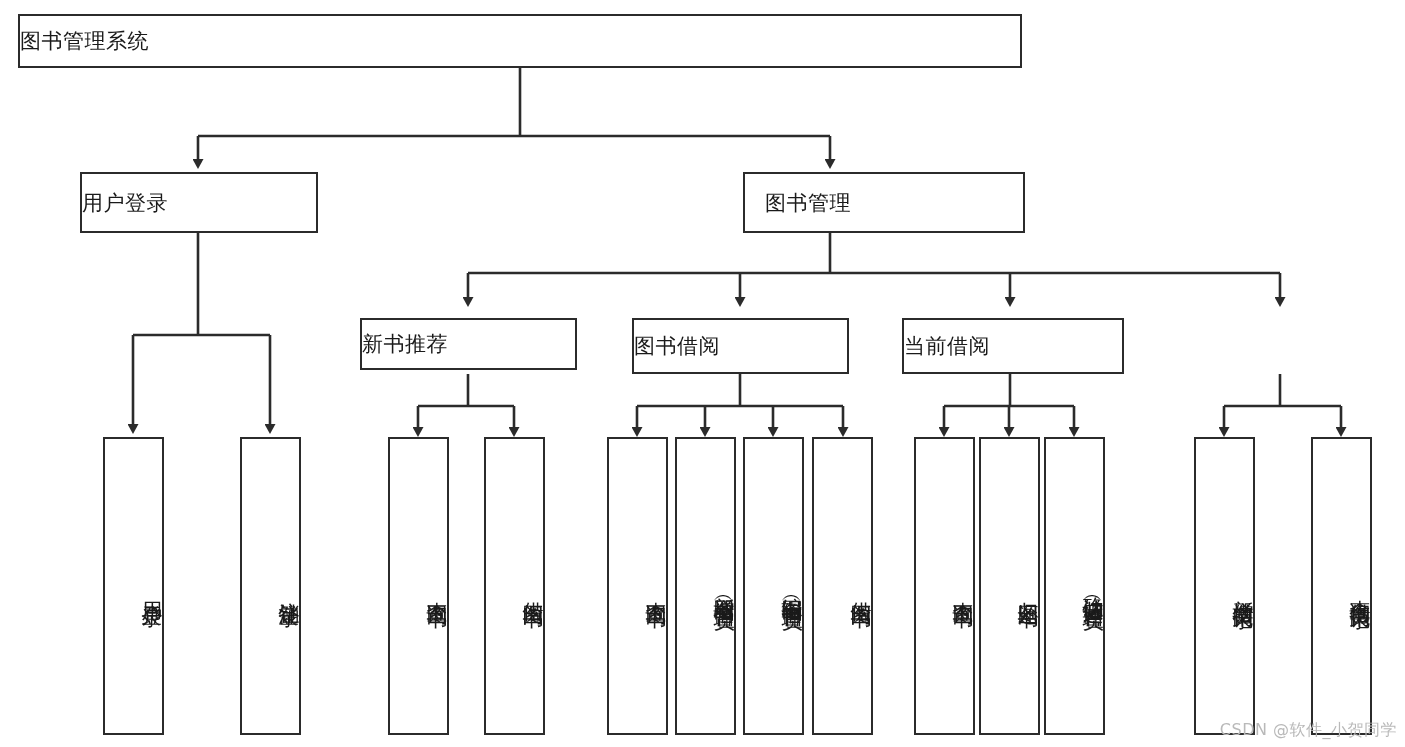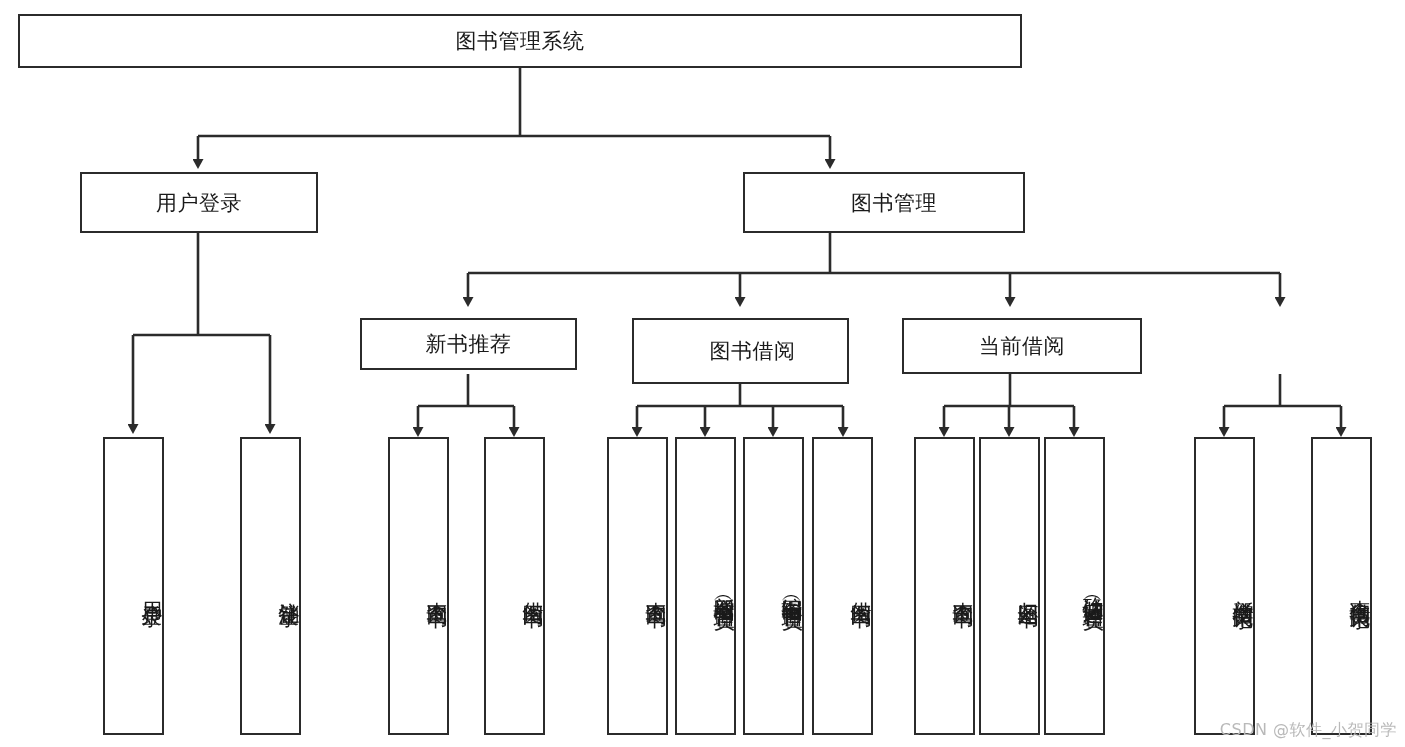--- a/index.html
+++ b/index.html
@@ -24,21 +24,20 @@
     width: 1405px;
     height: 747px;
   }
   .node {
     position: absolute;
     box-sizing: border-box;
     background: #ffffff;
     border: 2.2px solid #2b2b2b;
     display: flex;
     align-items: center;
-    justify-content: center;
     color: #1a1a1a;
   }
   .node.horiz {
     font-size: 21px;
     letter-spacing: 0.5px;
   }
   .node.vert {
     writing-mode: vertical-rl;
     text-orientation: upright;
     font-size: 21px;
@@ -127,24 +126,24 @@
   <div class="node horiz" style="left:80px; top:172px; width:238px; height:61px;">
     <span>用户登录</span>
   </div>
   <div class="node horiz" style="left:743px; top:172px; width:282px; height:61px;padding-left:20px;">
     <span>图书管理</span>
   </div>
 
   <div class="node horiz" style="left:360px; top:318px; width:217px; height:52px;">
     <span>新书推荐</span>
   </div>
-  <div class="node horiz" style="left:632px; top:318px; width:217px; height:66px;padding-left:24px;">
+  <div class="node horiz" style="left:632px; top:318px; width:217px; height:56px;">
     <span>图书借阅</span>
   </div>
-  <div class="node horiz" style="left:902px; top:318px; width:240px; height:56px;">
+  <div class="node horiz" style="left:902px; top:318px; width:222px; height:56px;">
     <span>当前借阅</span>
   </div>
 
   <div class="node vert" style="left:103px; top:437px; width:61px; height:298px;">
     <span class="vtext">用户登录</span>
   </div>
   <div class="node vert" style="left:240px; top:437px; width:61px; height:298px;">
     <span class="vtext">注销登录</span>
   </div>
 

